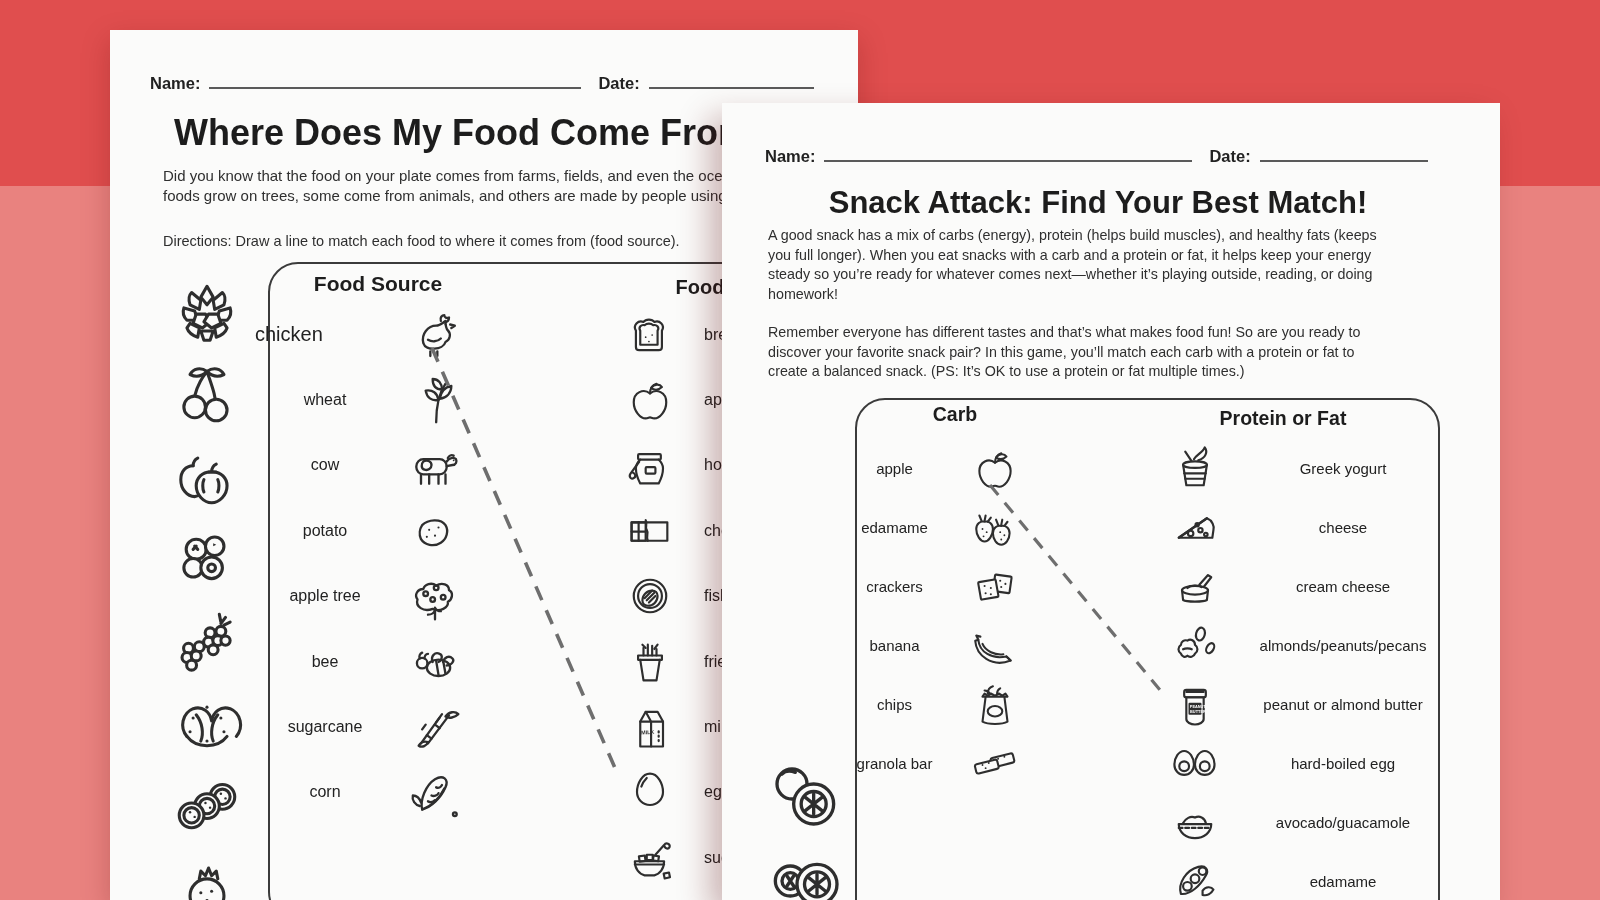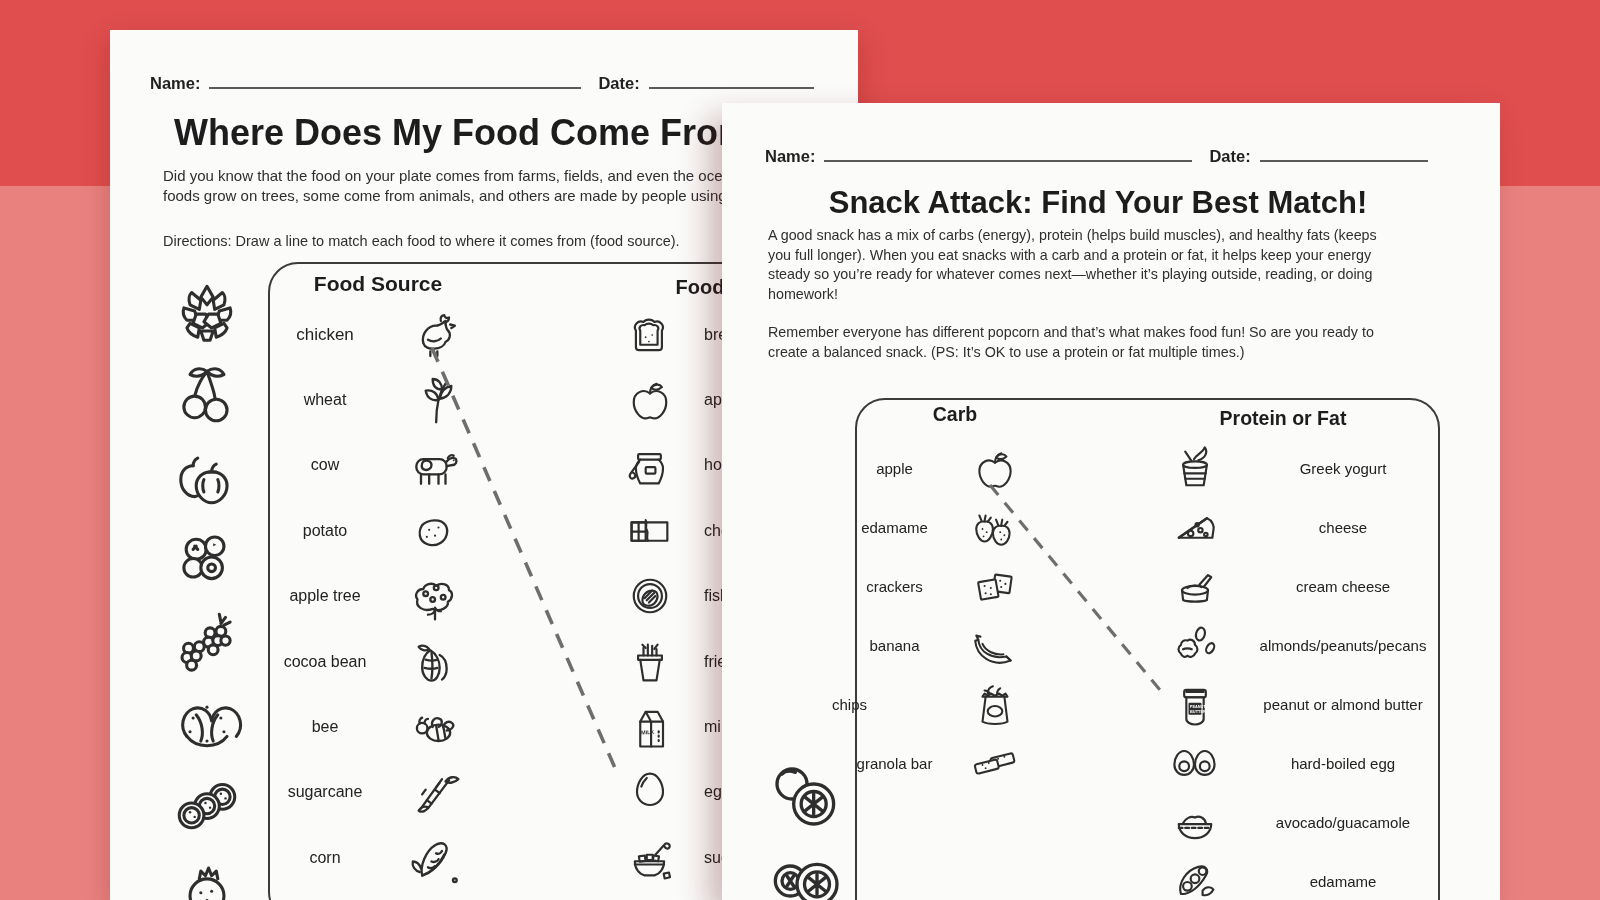--- a/index.html
+++ b/index.html
@@ -49,21 +49,21 @@
         <div>foods grow on trees, some come from animals, and others are made by people using simple</div>
       </div>
     <div class="ptext" style="left:53px;top:202px;font-size:14.5px">Directions: Draw a line to match each food to where it comes from (food source).</div>
 
     <div class="mbox" style="left:158px;top:232px;width:560px;height:660px"></div>
     <span class="mhdr" style="left:188px;top:242px;width:160px;font-size:21px">Food Source</span>
     <span class="mhdr" style="left:510px;top:246px;width:160px;font-size:20px">Food</span>
 
     <div class="rowscol" id="back-src" style="left:145px;top:272px;width:230px">
         <div class="mrow" style="height:65.4px">
-          <span class="mlabel" style="width:140px;font-size:17px;text-align:center;padding-left:0px">chicken</span>
+          <span class="mlabel" style="width:140px;font-size:20px;padding-left:0px">chicken</span>
           <span class="micon" style="width:80px">
             <span class="icon" style="width:56px;height:56px">
               <svg viewBox="0 0 48 48">
                 <path d="M14 31c-2-8 4-15 11-15 3 0 5-2 8-4 0 3 0 6 2 8 3 3 2 8-2 10-2 7-17 8-19 1z"></path>
                 <path d="M29 12c-1-3 1-5 3-5 0 2 2 3 4 2 0 3-2 4-4 4"></path>
                 <path d="M37 15l4 1-3 2"></path>
                 <circle class="f" cx="33" cy="15" r="0.9"></circle>
                 <path d="M20 38v4m6-4v4"></path>
                 <path d="M18 28c3 2 8 2 11-1"></path>
               </svg>
@@ -116,34 +116,20 @@
           <span class="mlabel" style="width:140px;font-size:16px;text-align:center;padding-left:0px">apple tree</span>
           <span class="micon" style="width:80px">
             <span class="icon" style="width:56px;height:56px">
               <svg viewBox="0 0 48 48">
                 <path d="M22 35c-8 3-15-2-13-8-3-4 0-9 5-9 1-4 7-6 11-3 5-3 11-1 11 4 4 2 3 8-1 10 1 5-7 9-13 6z"></path>
                 <path d="M24 36v8m0-8c-1 3-4 4-6 4m6-6c1 2 3 3 5 3"></path>
                 <circle cx="16" cy="22" r="2"></circle>
                 <circle cx="25" cy="17" r="2"></circle>
                 <circle cx="31" cy="25" r="2"></circle>
                 <circle cx="22" cy="27" r="2"></circle>
-              </svg>
-            </span>
-          </span>
-        </div>
-        <div class="mrow" style="height:65.4px">
-          <span class="mlabel" style="width:140px;font-size:16px;text-align:center;padding-left:0px">cocoa bean</span>
-          <span class="micon" style="width:80px">
-            <span class="icon" style="width:56px;height:56px">
-              <svg viewBox="0 0 48 48">
-                <path d="M20 14c5 3 8 9 8 15s-3 11-7 11-8-5-8-11 2-12 7-15z"></path>
-                <path d="M21 16c1 8 1 16 0 22"></path>
-                <path d="M16 22c3 1 7 1 10 0m-11 7c4 1 8 1 11 0"></path>
-                <path d="M28 18c4 2 6 7 6 12 0 4-2 8-4 9"></path>
-                <path d="M19 13c-2-3-6-4-9-2 2 3 6 4 9 2z"></path>
               </svg>
             </span>
           </span>
         </div>
         <div class="mrow" style="height:65.4px">
           <span class="mlabel" style="width:140px;font-size:16px;text-align:center;padding-left:0px">bee</span>
           <span class="micon" style="width:80px">
             <span class="icon" style="width:56px;height:56px">
               <svg viewBox="0 0 48 48">
                 <ellipse cx="27" cy="29" rx="10" ry="7"></ellipse>
@@ -433,21 +419,22 @@
       <span class="fline" style="width:168px"></span>
     </div>
     <h1 class="ptitle" style="left:0;top:82px;width:752px;text-align:center;font-size:31px">Snack Attack: Find Your Best Match!</h1>
     <div class="ptext" id="fp-p1" style="left:46px;top:123px;font-size:14.3px">
         <div>A good snack has a mix of carbs (energy), protein (helps build muscles), and healthy fats (keeps</div>
         <div>you full longer). When you eat snacks with a carb and a protein or fat, it helps keep your energy</div>
         <div>steady so you’re ready for whatever comes next—whether it’s playing outside, reading, or doing</div>
         <div>homework!</div>
       </div>
     <div class="ptext" id="fp-p2" style="left:46px;top:220px;font-size:14.3px">
-        <div>Remember everyone has different popcorn and that’s what makes food fun! So are you ready to</div>
+        <div>Remember everyone has different tastes and that’s what makes food fun! So are you ready to</div>
+        <div>discover your favorite snack pair? In this game, you’ll match each carb with a protein or fat to</div>
         <div>create a balanced snack. (PS: It’s OK to use a protein or fat multiple times.)</div>
       </div>
 
     <div class="mbox" style="left:133px;top:295px;width:585px;height:610px"></div>
     <span class="mhdr" style="left:153px;top:300px;width:160px;font-size:19.5px">Carb</span>
     <span class="mhdr" style="left:481px;top:304px;width:160px;font-size:19.5px">Protein or Fat</span>
 
     <div class="rowscol" id="front-carb" style="left:110px;top:336px;width:215px">
         <div class="mrow" style="height:59px">
           <span class="mlabel" style="width:125px;font-size:15px;text-align:center;padding-left:0px">apple</span>
@@ -505,21 +492,21 @@
               <svg viewBox="0 0 48 48">
                 <path d="M8 18c1 12 13 19 27 16l4 4c-18 7-33-5-34-19z"></path>
                 <path d="M8 18l-2-4 4 1"></path>
                 <path d="M35 34l4 4"></path>
                 <path d="M12 22c3 7 12 11 20 10"></path>
               </svg>
             </span>
           </span>
         </div>
         <div class="mrow" style="height:59px">
-          <span class="mlabel" style="width:125px;font-size:15px;padding-left:0px">chips</span>
+          <span class="mlabel" style="width:125px;font-size:15px;text-align:center;padding-left:0px">chips</span>
           <span class="micon" style="width:75px">
             <span class="icon" style="width:50px;height:50px">
               <svg viewBox="0 0 48 48">
                 <path d="M17 13c0-3 2-6 5-7m4 7c0-2 1-4 3-5m-10 5c-1-2-3-3-5-3"></path>
                 <path class="p" d="M12 16l2-3 3 2 3-2 4 2 4-2 3 2 3-2 2 3z"></path>
                 <path class="p" d="M15 16l-3 24c5 3 19 3 24 0l-3-24z"></path>
                 <ellipse cx="24" cy="30" rx="7" ry="5"></ellipse>
               </svg>
             </span>
           </span>

